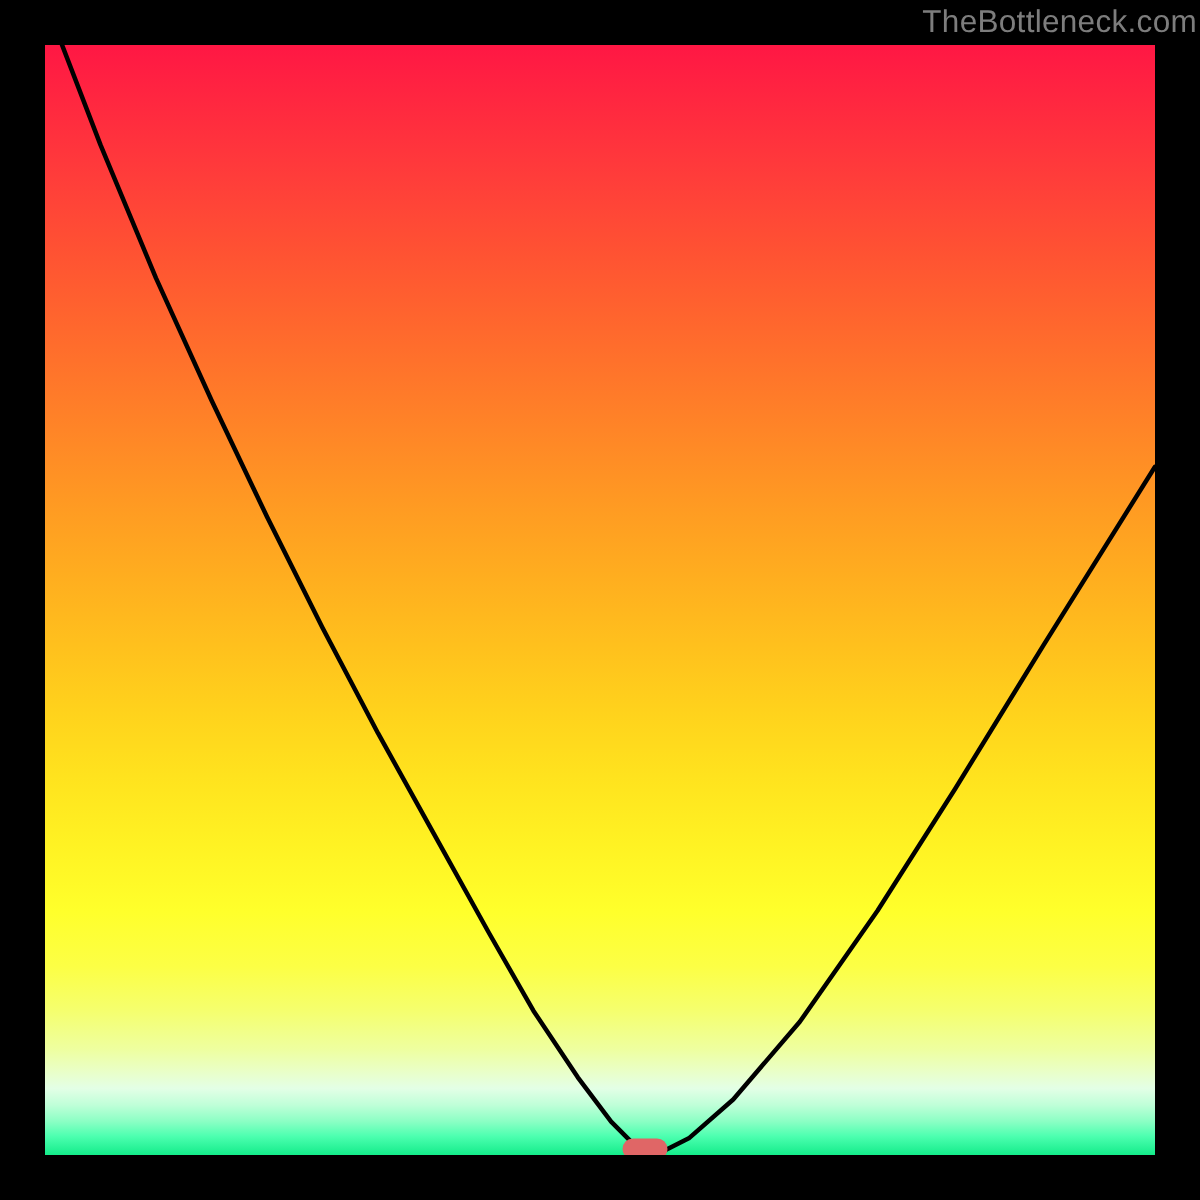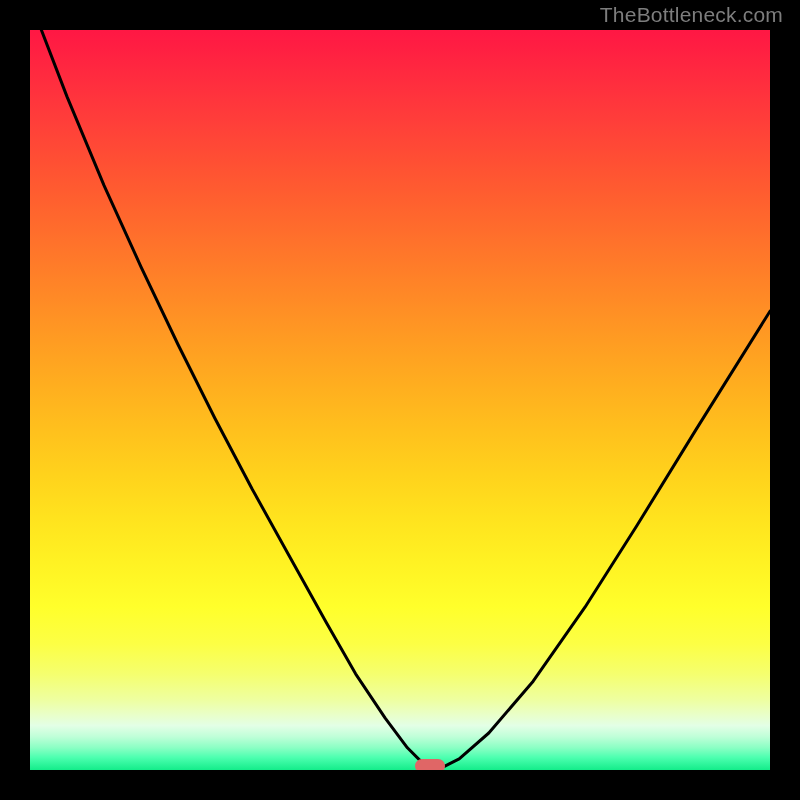--- a/index.html
+++ b/index.html
@@ -59,21 +59,21 @@
   }
 
   .pill {
     position: absolute;
     border-radius: 999px;
   }
 
   .watermark {
     position: absolute;
     top: 3px;
-    right: 17px;
+    right: 2px;
     color: #7d7d7d;
     font-size: 21px;
     letter-spacing: 0.2px;
     user-select: none;
   }
 </style>
 </head>
 <body>
 
 <div class="frame">

